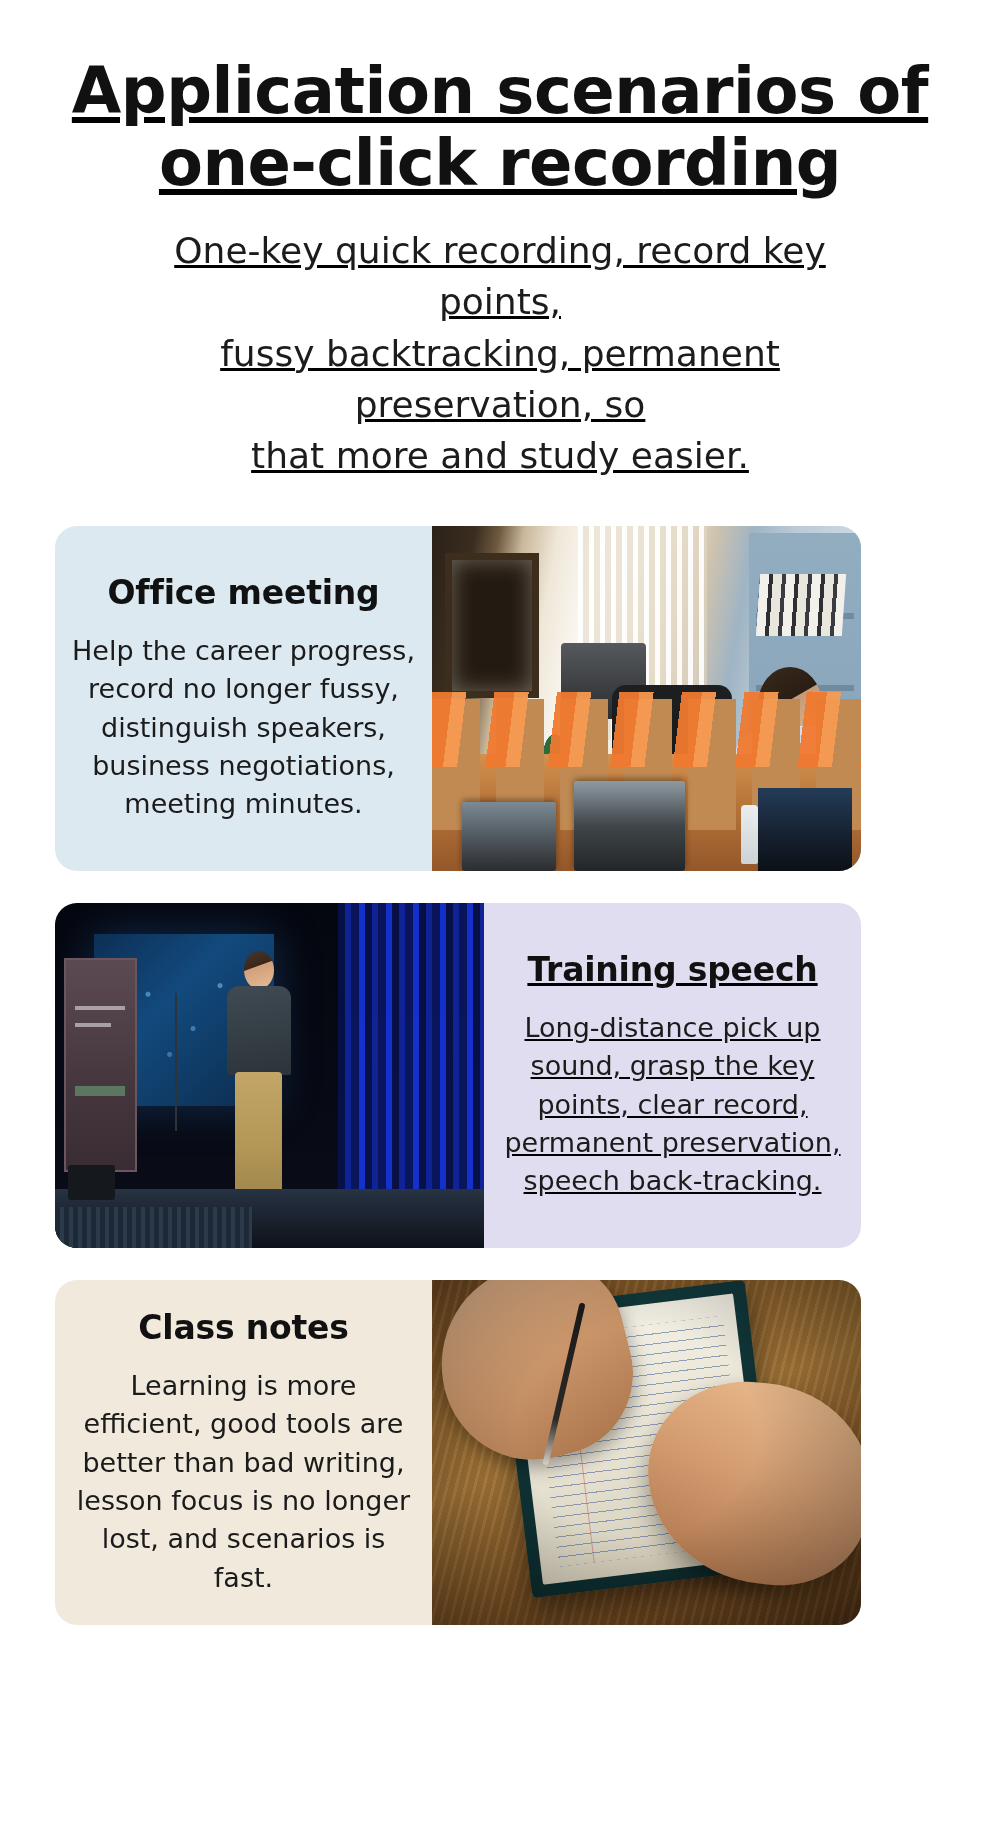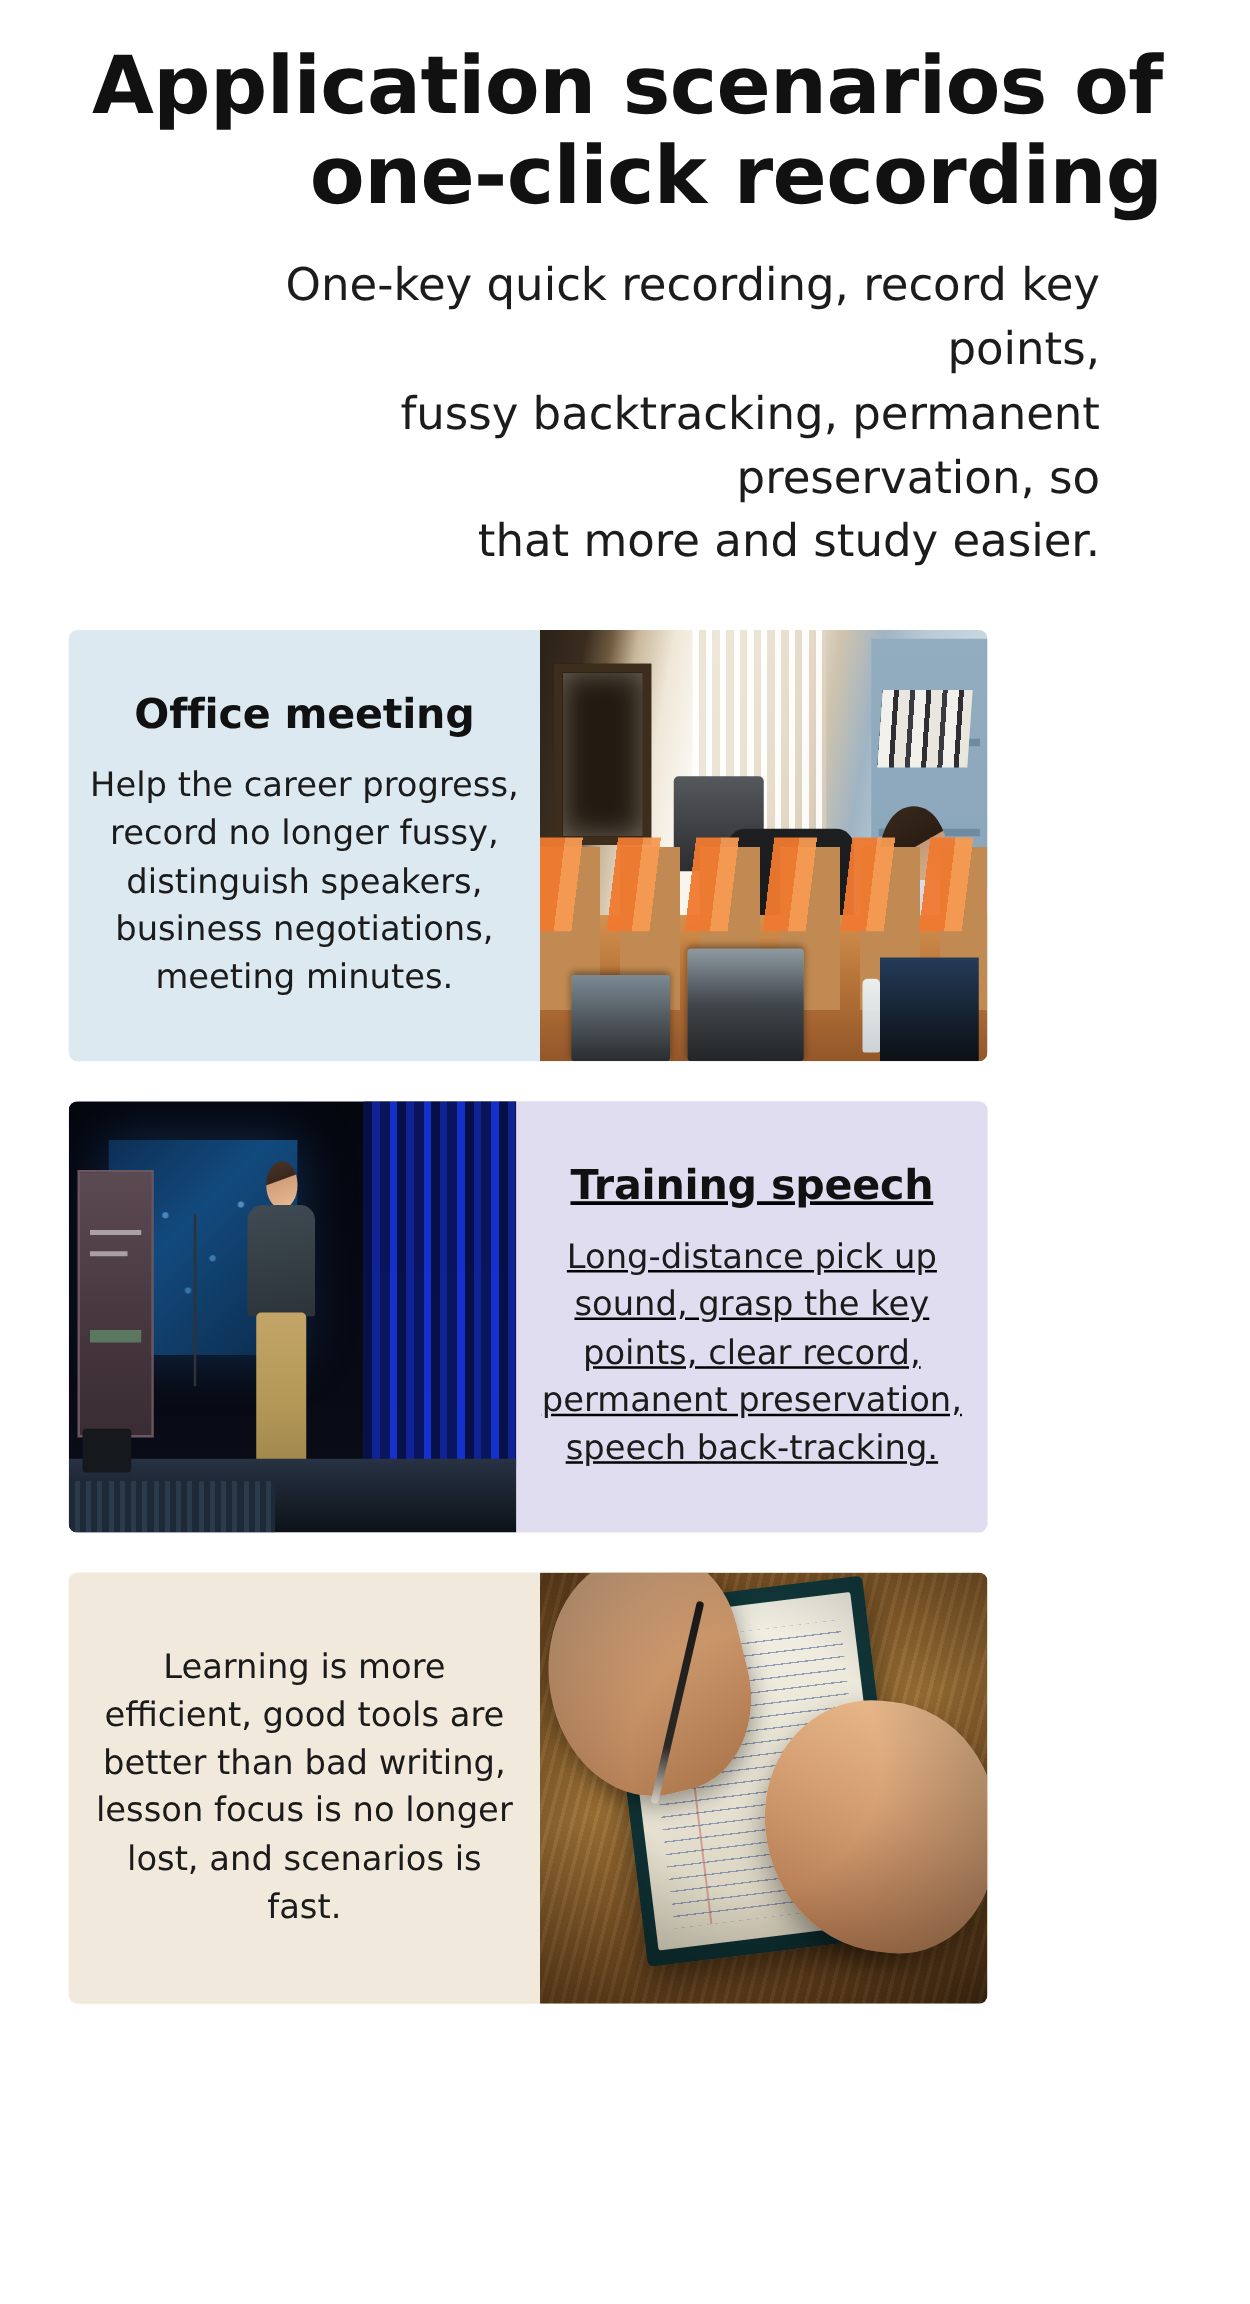--- a/index.html
+++ b/index.html
@@ -14,22 +14,23 @@
   .page {
     position:relative;
     width:1000px;
     height:1843px;
     background:#ffffff;
     overflow:hidden;
   }
 
   
   .header {
-    padding-top:34px;
-    text-align:right;
+    padding-top:56px;
+    text-align:center;
+    text-decoration:underline;
   }
   .page-title {
     font-size:64px;
     font-weight:700;
     line-height:1.12;
     letter-spacing:-0.5px;
     color:#111111;
     padding:0 70px;
   }
   .page-title .tline { display:block; }
@@ -46,23 +47,23 @@
   
   .cards {
     margin-top:45px;
     display:flex;
     flex-direction:column;
     gap:32px;
     padding:0 55px 0 55px;
   }
   .card {
     position:relative;
-    width:735px;
+    width:806px;
     height:345px;
-    border-radius:7px;
+    border-radius:22px;
     overflow:hidden;
     display:flex;
     align-items:stretch;
   }
   .card.media-right { flex-direction:row; }
   .card.media-left  { flex-direction:row-reverse;text-decoration:underline; }
 
   .card-text {
     width:377px;
     flex:0 0 377px;
@@ -386,20 +387,21 @@
           <div class="shoes"></div>
           <div class="stage"></div>
           <div class="stage-skirt"></div>
           <div class="monitor-wedge"></div>
         </div>
       </div>
     </div>
 
     <div class="card media-right" style="background:#f0e9dc;">
       <div class="card-text">
+        <div class="card-title">Class notes</div>
         <div class="card-body">Learning is more efficient, good tools are better than bad writing, lesson focus is no longer lost, and scenarios is fast.</div>
       </div>
       <div class="card-media">
         <div class="photo-notes">
           <div class="desk-grain"></div>
           <div class="notebook">
             <div class="pages">
               <div class="lines"></div>
             </div>
           </div>

